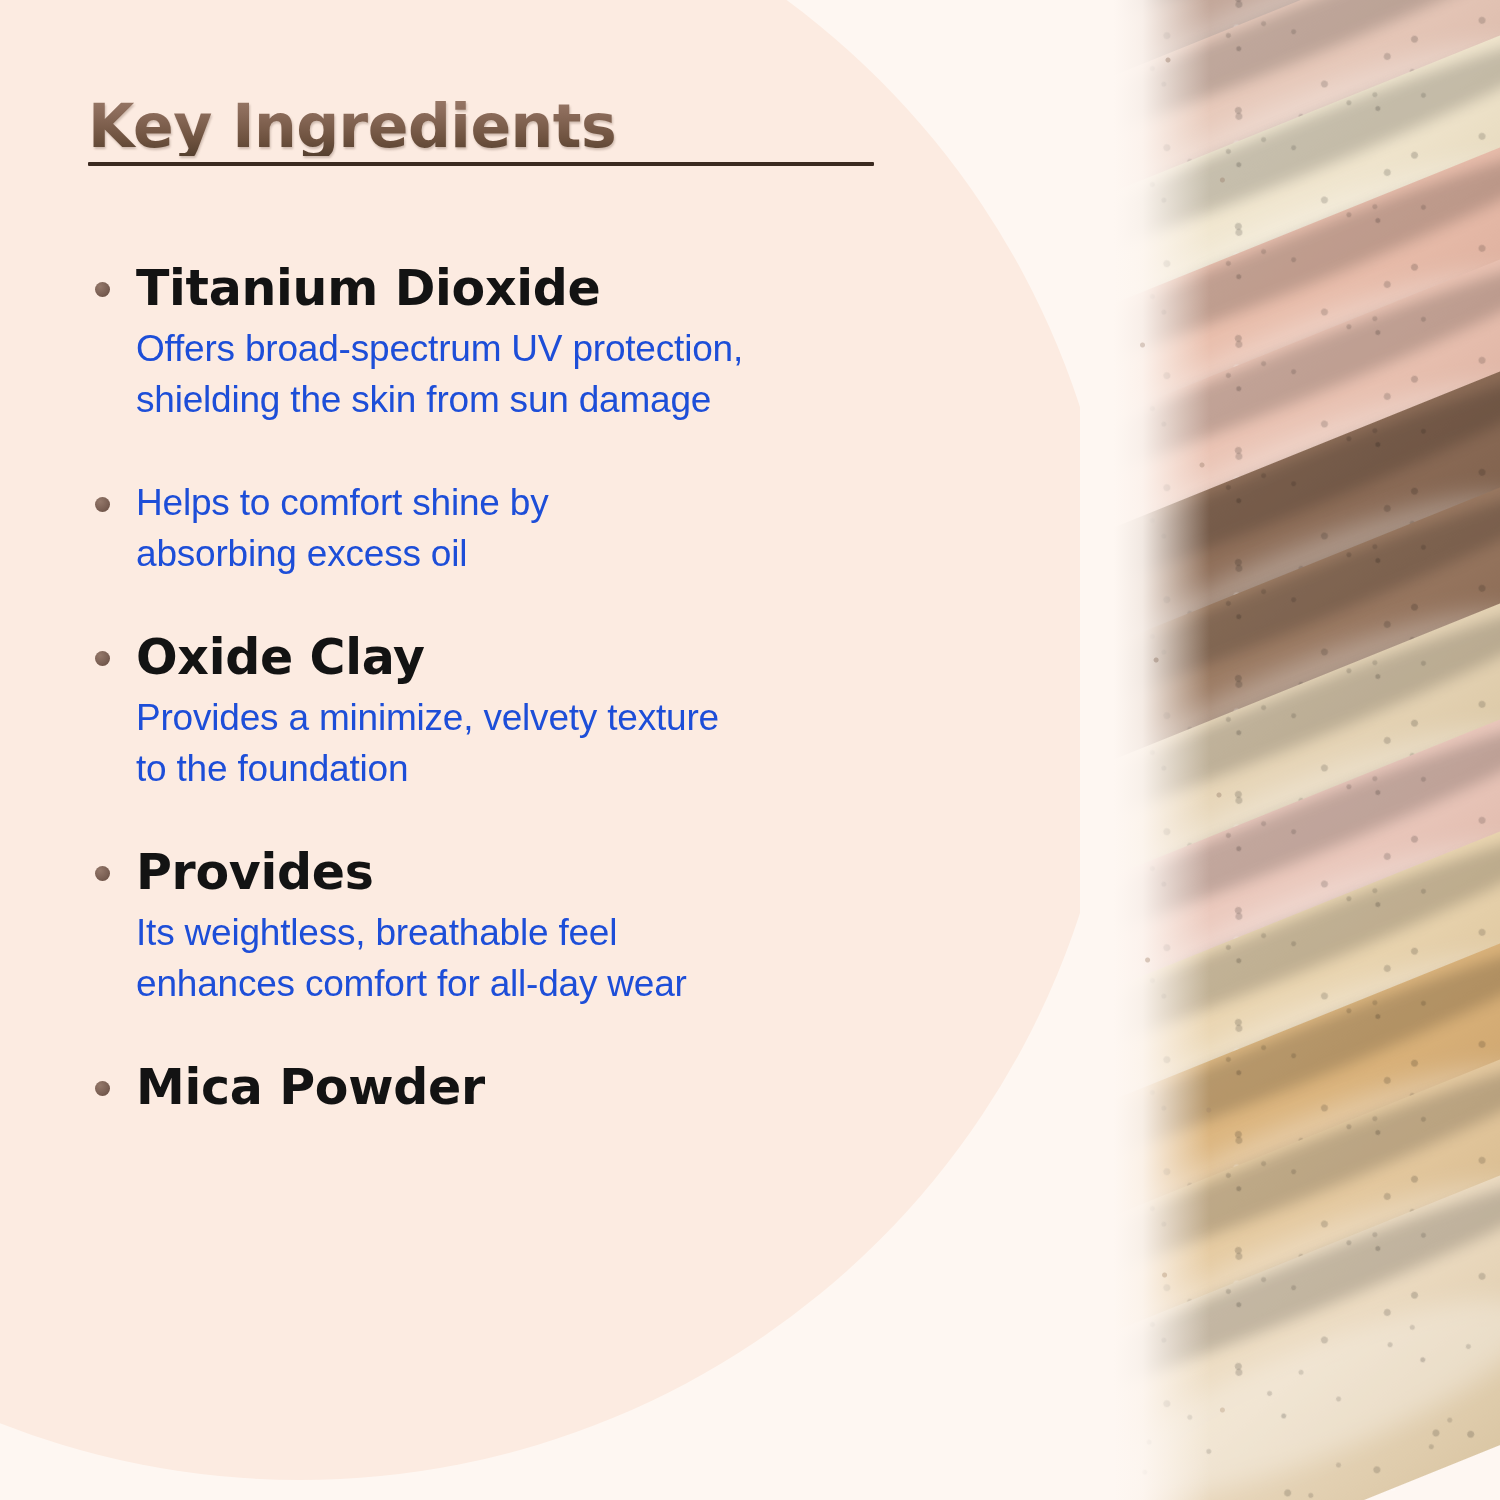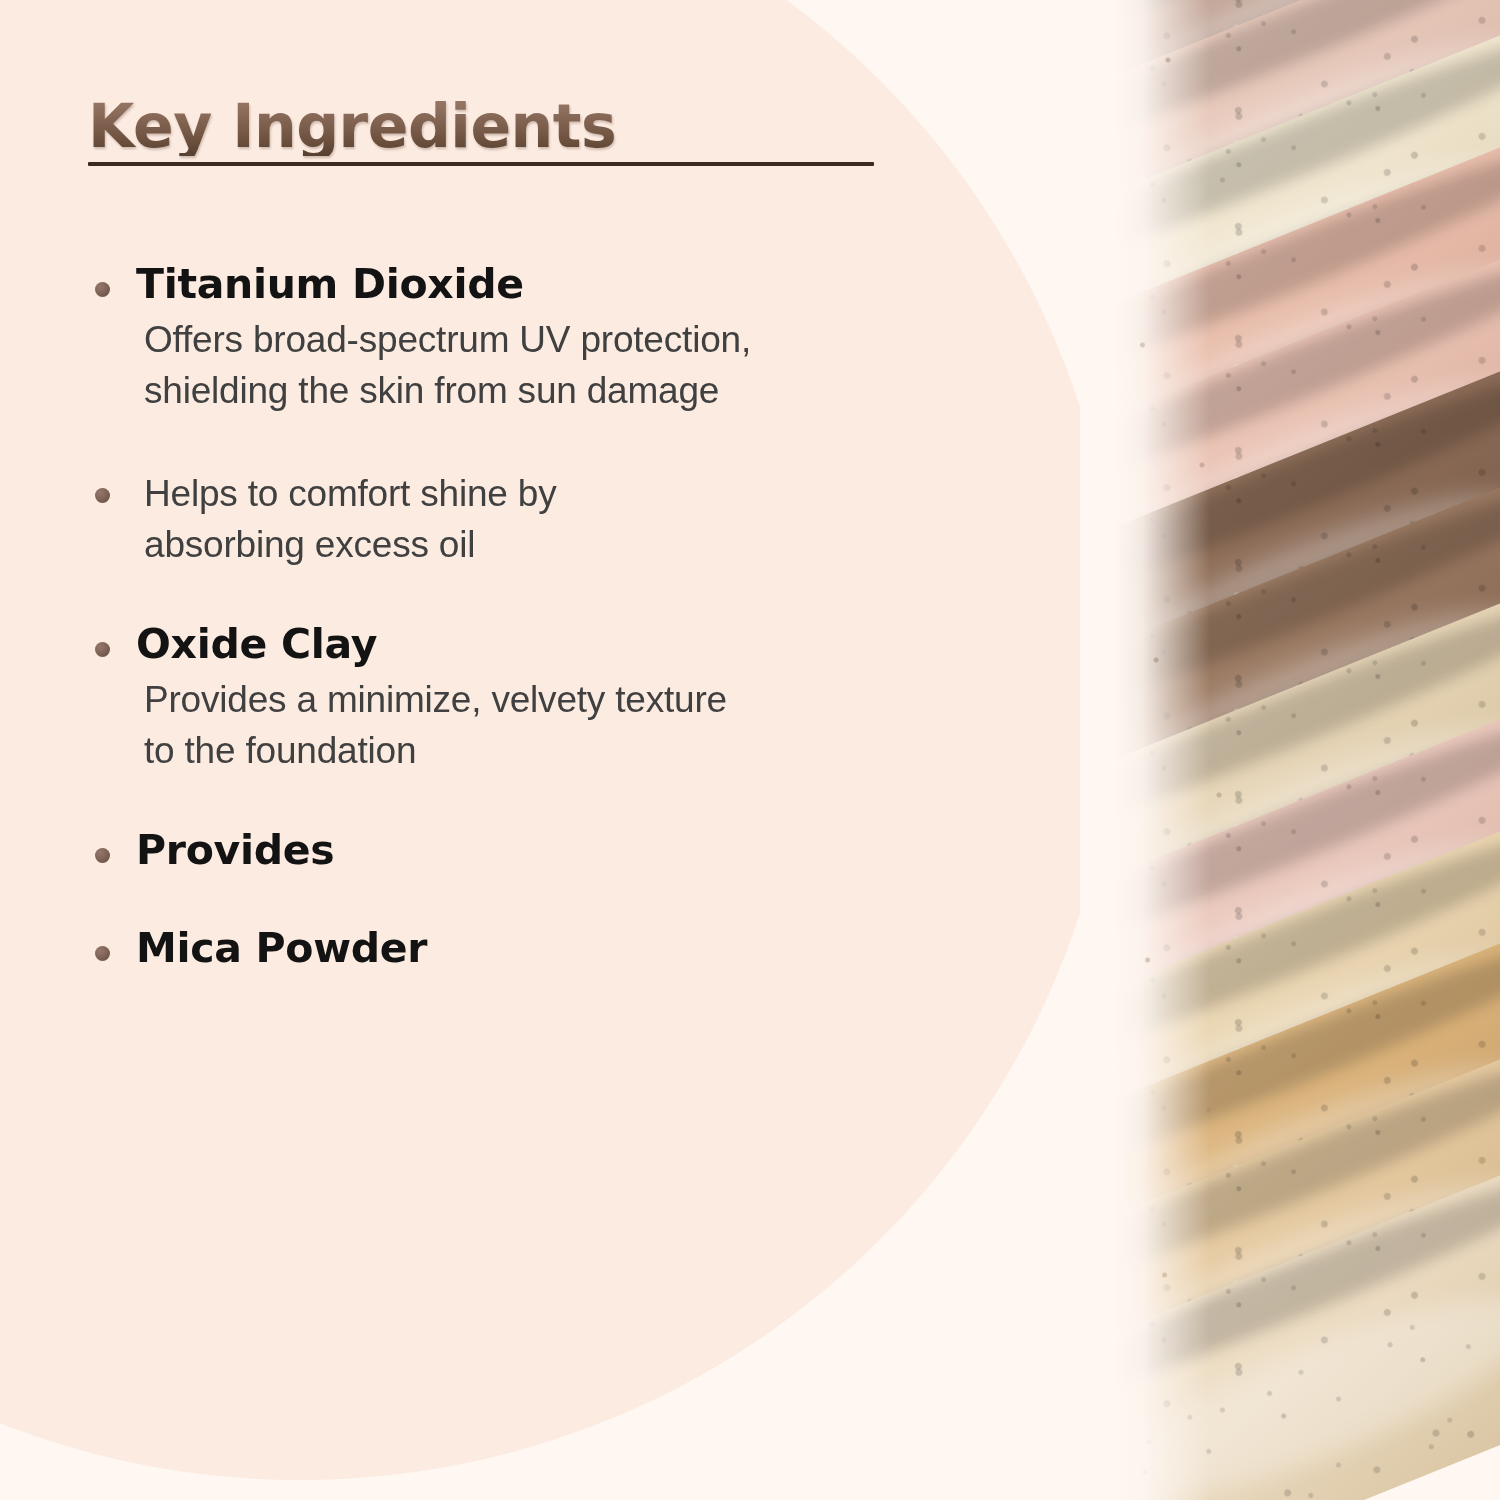--- a/index.html
+++ b/index.html
@@ -210,33 +210,33 @@
     width: 15px;
     height: 15px;
     border-radius: 50%;
     background: radial-gradient(circle at 34% 30%, #94786A 0%, #7B6054 55%, #63493D 100%);
   }
 
   .item-title {
     margin: 0;
     font-family: "DejaVu Sans", sans-serif;
     font-weight: 700;
-    font-size: 41px;
+    font-size: 49px;
     line-height: 1.12;
     letter-spacing: -0.3px;
     color: #131313;
   }
   .item-desc {
-    margin: 6px 0 0 8px;
+    margin: 6px 0 0 0;
     font-family: "Liberation Sans", sans-serif;
     font-weight: 400;
     font-size: 37px;
     line-height: 1.38;
     letter-spacing: -0.2px;
-    color: #404040;
+    color: #1d4ed8;
     white-space: pre-line;
   }
 </style>
 </head>
 <body>
 
 <div class="poster">
 
   <div class="bg-circle"></div>
 
@@ -338,20 +338,22 @@
       <li class="item">
         <span class="dot"></span>
         <h2 class="item-title">Oxide Clay</h2>
         <p class="item-desc">Provides a minimize, velvety texture
 to the foundation</p>
       </li>
 
       <li class="item">
         <span class="dot"></span>
         <h2 class="item-title">Provides</h2>
+        <p class="item-desc">Its weightless, breathable feel
+enhances comfort for all-day wear</p>
       </li>
 
       <li class="item">
         <span class="dot"></span>
         <h2 class="item-title">Mica Powder</h2>
       </li>
 
     </ul>
   </div>
 </div>

